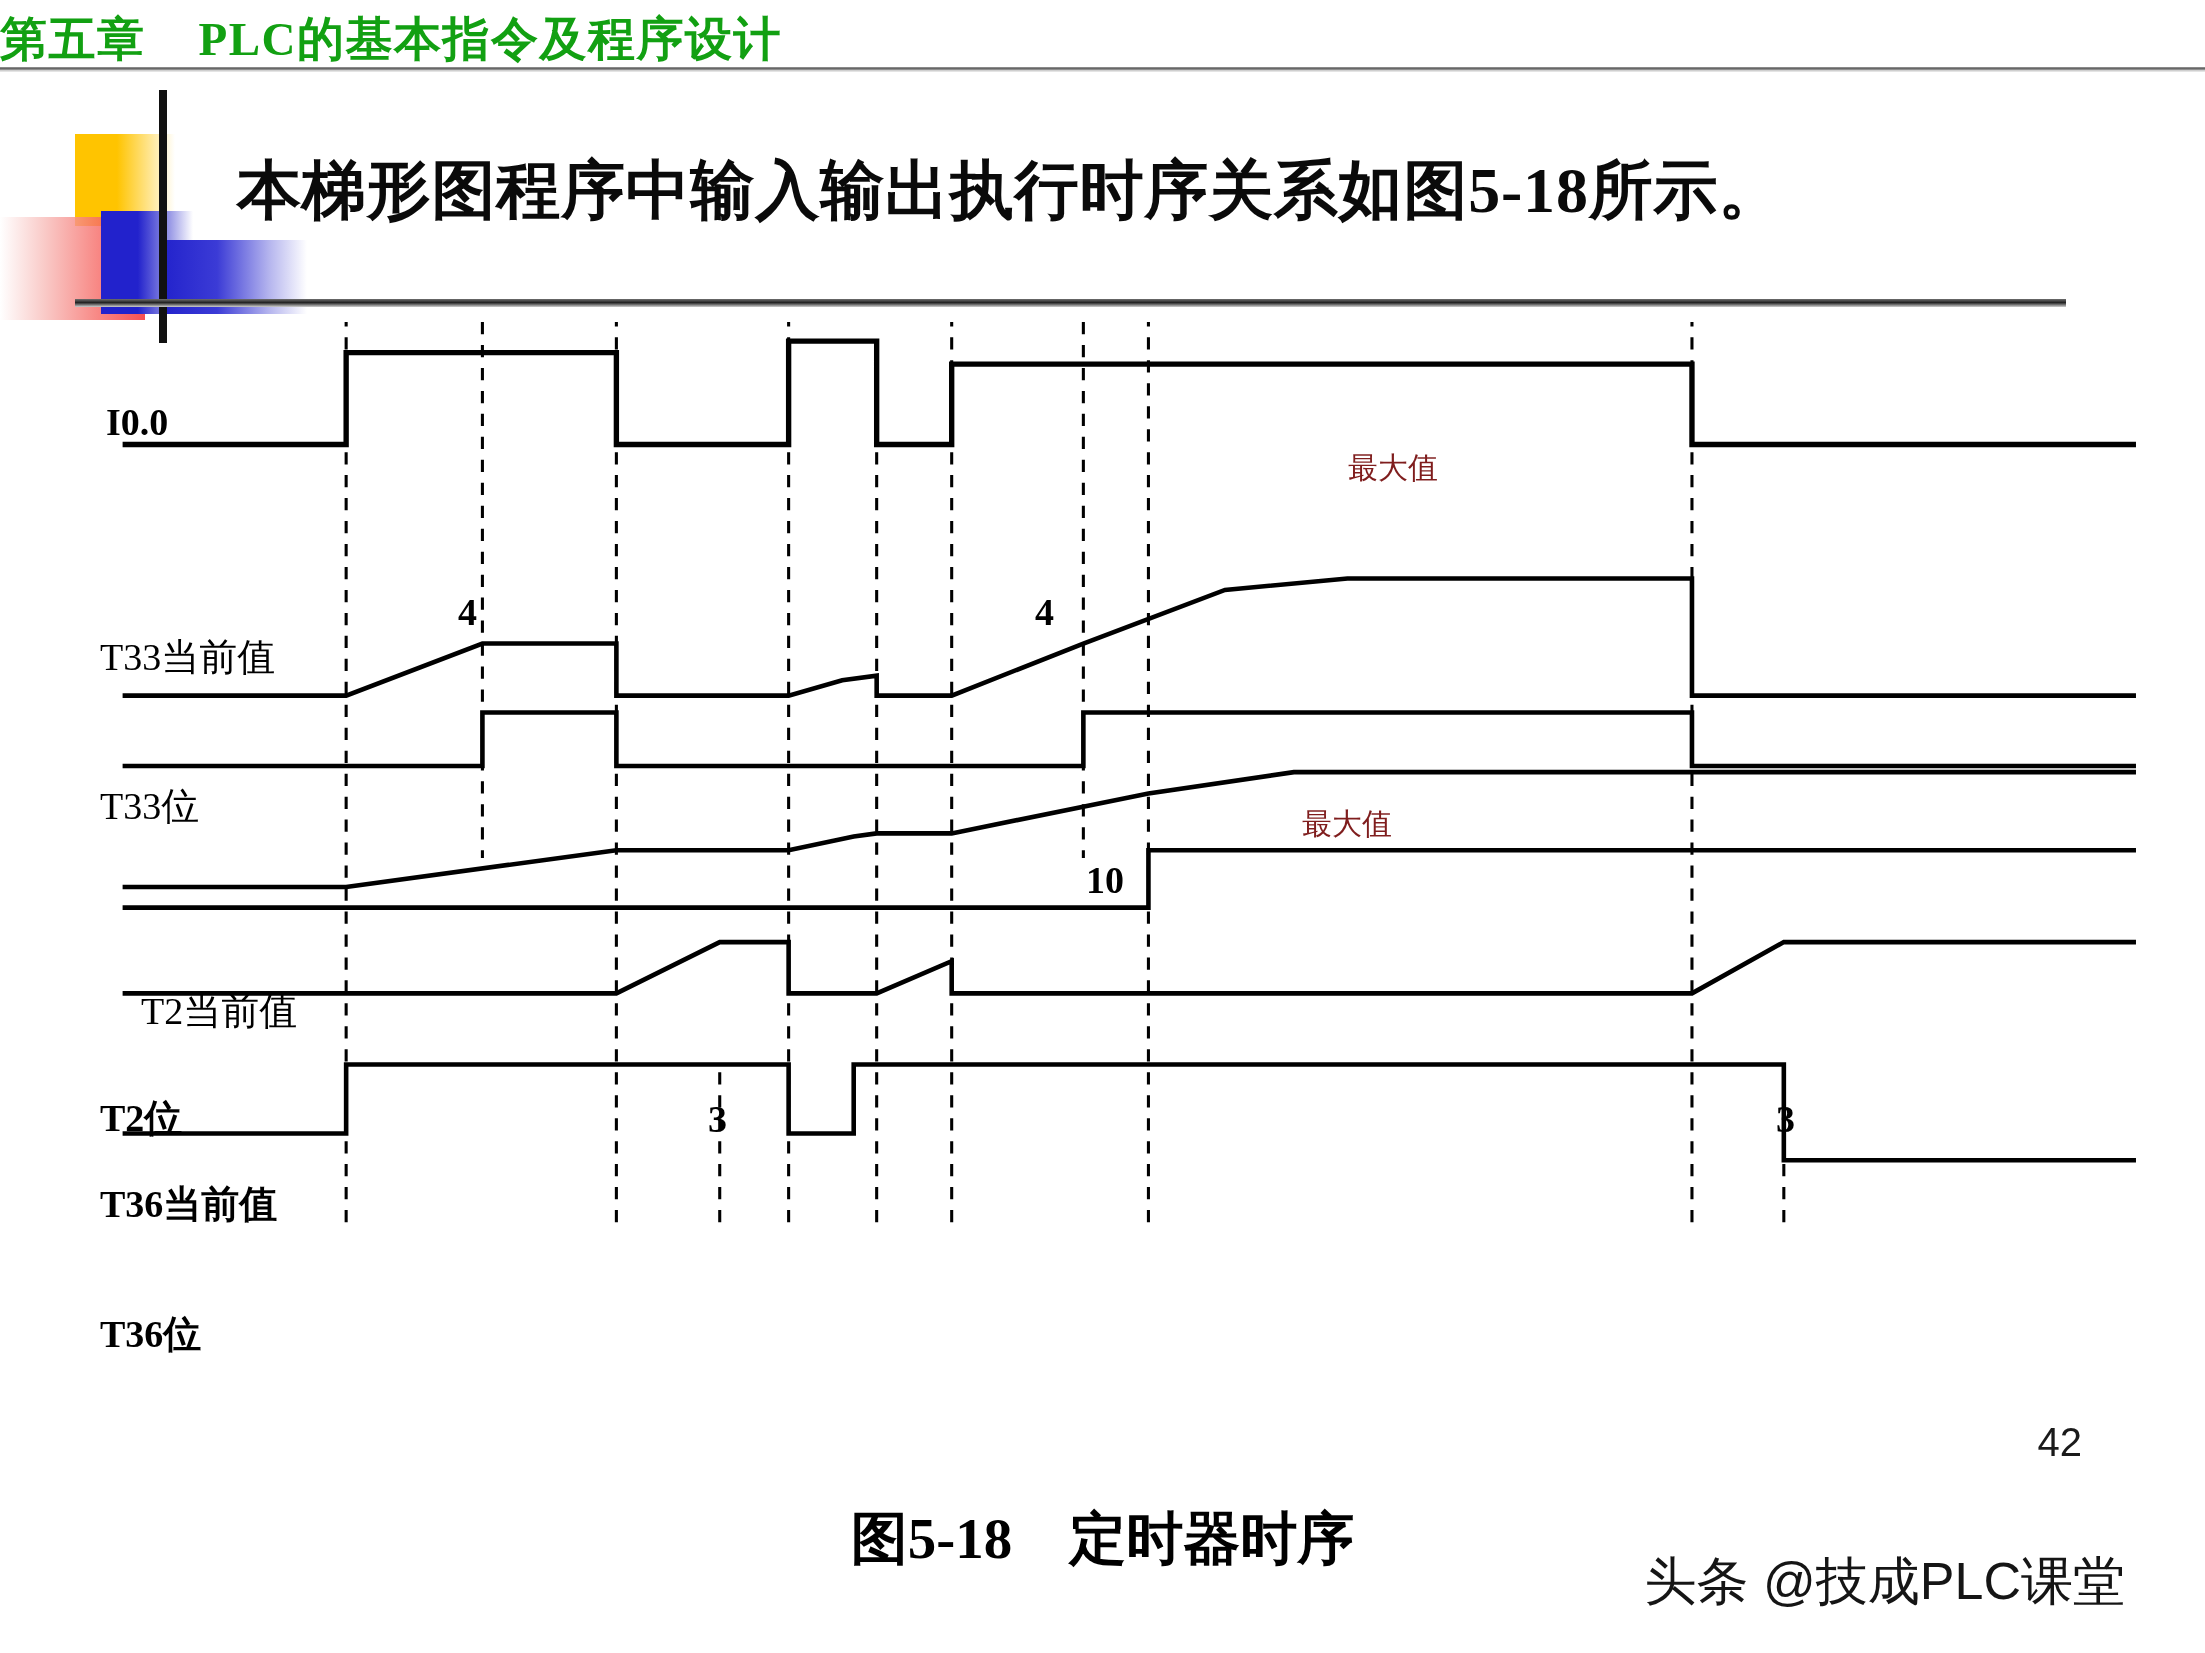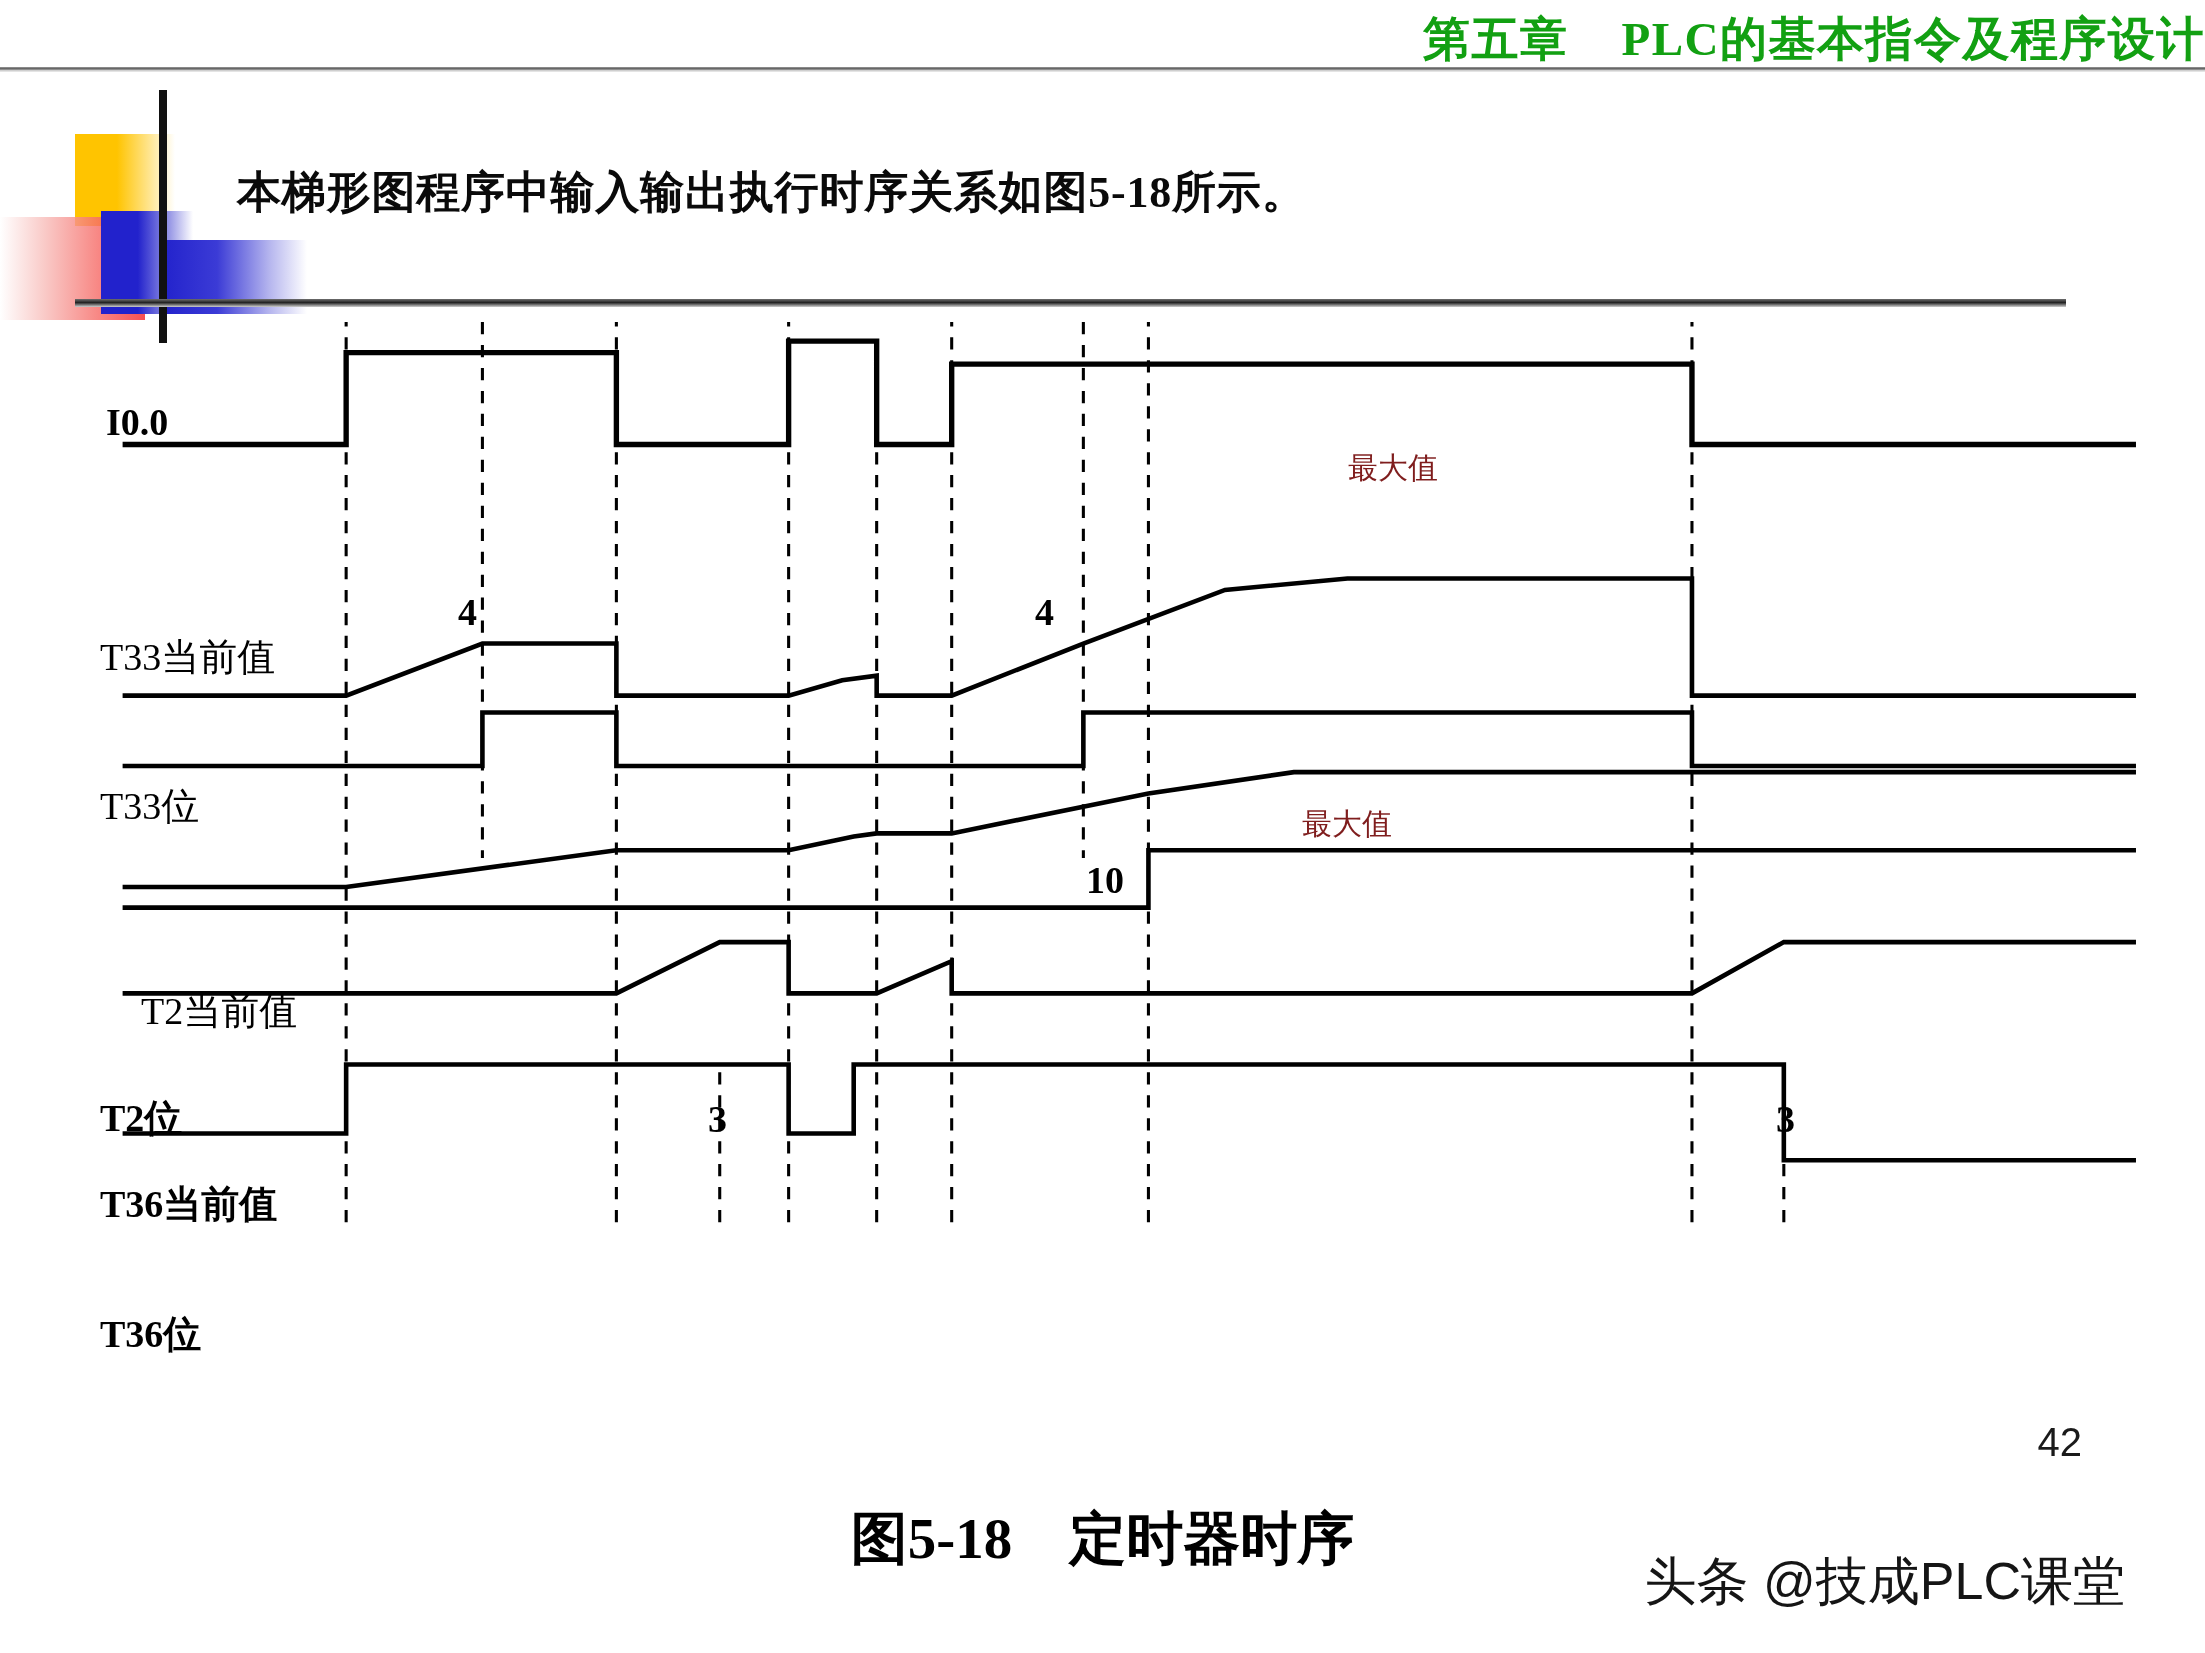--- a/index.html
+++ b/index.html
@@ -10,21 +10,21 @@
     font-family:"Liberation Sans","DejaVu Sans",sans-serif;
     overflow:hidden;
     position:relative;
   }
   
   .header-band{
     position:absolute;left:0;top:0;width:2205px;height:70px;
   }
   .header-title{
     position:absolute;left:0;top:7.7px;width:2205px;
-    text-align:right;
+    text-align:left;
     font-family:"Liberation Serif","DejaVu Serif",serif;
     font-weight:bold;
     font-size:47px;
     letter-spacing:1.5px;
     color:#12A012;
     white-space:pre;
   }
   .header-rule{
     position:absolute;left:0;top:67px;width:2205px;height:5.4px;
     background:linear-gradient(to bottom,#9a9a9a 0%,#5e5e5e 35%,#cfcfcf 70%,#efefef 100%);
@@ -49,24 +49,24 @@
   .sq-blue2{
     left:162px;top:150px;width:145px;height:74px;
     background:linear-gradient(to right,#2222CC 0%,#3b3bd6 38%,#b5b5ee 74%,#ffffff 100%);
   }
   .cross-v{position:absolute;left:159px;top:0px;width:8.4px;height:253px;background:#111;}
   .cross-h{position:absolute;left:75px;top:208px;width:1991px;height:7.7px;
     background:linear-gradient(to bottom,#6f6f6f 0%,#222 45%,#cfcfcf 100%);}
 
   
   .slide-title{
-    position:absolute;left:237px;top:163px;
+    position:absolute;left:237px;top:147px;
     font-family:"Liberation Serif","DejaVu Serif",serif;
     font-weight:bold;
-    font-size:44px;
+    font-size:64px;
     color:#0a0a0a;
     white-space:pre;
     letter-spacing:0.8px;
   }
 
   
   .diagram{position:absolute;left:0;top:322px;width:2205px;height:1133px;}
   .diagram svg{display:block;}
 
   

